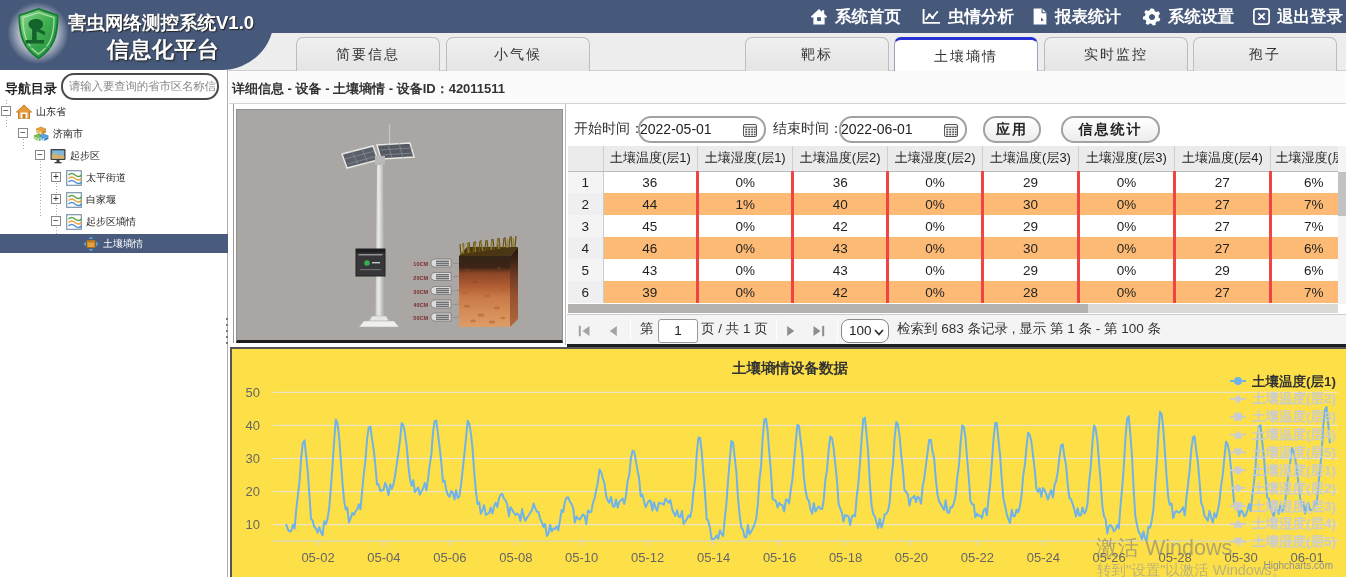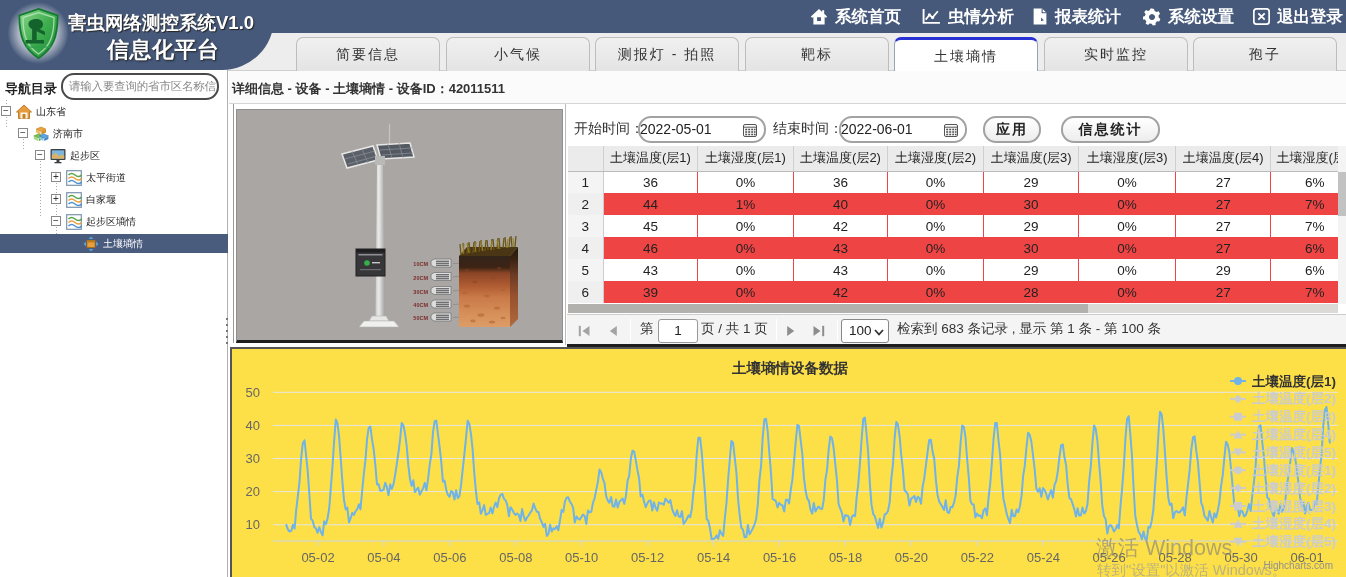--- a/index.html
+++ b/index.html
@@ -44,36 +44,36 @@
 
 .flabel{position:absolute;top:16px;font-size:14px;color:#333;white-space:nowrap}
 .finput{position:absolute;top:12px;height:27px;border:2px solid #a2a2a2;border-radius:13px;background:#fff;font-size:14px;color:#222;line-height:23px}
 .fbtn{position:absolute;top:12px;height:27px;border:2px solid #a2a2a2;border-radius:13px;background:linear-gradient(#fff,#ededed);
  font-size:14px;font-weight:bold;color:#222;text-align:center;line-height:23px;letter-spacing:2px}
 
 #tblwrap{position:absolute;left:1px;top:42px;width:770px;height:158px;overflow:hidden}
 table.grid{border-collapse:collapse;table-layout:fixed;width:791px}
 table.grid th{background:#ebebeb;border-right:1px solid #cfcfcf;border-bottom:1px solid #bbb;height:25px;
  font-size:13px;font-weight:normal;color:#222;text-align:center}
-table.grid td{height:22px;font-size:13.5px;color:#222;text-align:center;border-right:1px solid #ef4444}
+table.grid td{height:22px;font-size:13.5px;color:#222;text-align:center;border-right:3px solid #ef4444}
 table.grid td.num{background:#f4f4f4;border-right:1px solid #ccc}
-table.grid tr.alt td{background:#ef4444}
+table.grid tr.alt td{background:#fdba74}
 table.grid tr.alt td.num{background:#efefef}
 
 #hsb{position:absolute;left:1px;top:200px;width:770px;height:9px;background:#dcdad7}
 #hsbthumb{position:absolute;left:0;top:0;width:520px;height:9px;background:#b3b1ae}
 #vsb{position:absolute;left:771px;top:42px;width:8px;height:158px;background:#f4f4f4}
 #vsbthumb{position:absolute;left:0;top:26px;width:8px;height:44px;background:#c2c2c2}
 
 #pager{position:absolute;left:0;top:210px;width:779px;height:33px;background:#f4f4f4;border-top:1px solid #ccc;border-bottom:3px solid #1e1e1e}
 #pager .pi{position:absolute;top:5px;font-size:13.5px;color:#333;white-space:nowrap}
 .psep{position:absolute;top:4px;width:1px;height:22px;background:#ddd;border-right:1px solid #fff}
 #pgnum{position:absolute;left:91px;top:4px;width:40px;height:24px;border:1px solid #999;border-radius:3px;background:#fff;
  text-align:center;font-size:13.5px;line-height:21px;color:#222}
-#psel{position:absolute;left:274px;top:4px;width:48px;height:24px;border:1px solid #888;border-radius:3px;background:#fff;
+#psel{position:absolute;left:274px;top:4px;width:48px;height:24px;border:1px solid #888;border-radius:8px;background:#fff;
  font-size:13.5px;line-height:22px;color:#222;padding-left:7px}
 
 #chart{position:absolute;left:230px;top:347px;width:1116px;height:230px;background:#fde047;border-top:2px solid #555;border-left:2px solid #555}
 #splitdots{position:absolute;left:226px;top:318px;width:3px;height:26px;
  background-image:repeating-linear-gradient(to bottom,#777 0 2px,transparent 2px 6px);background-size:2px 100%;background-repeat:no-repeat;background-position:0 0}
 </style>
 </head>
 <body>
 
 <div id="topbar">
@@ -101,21 +101,20 @@
       </svg>系统设置</div>
   <div class="nav" style="left:1253px">
     <svg width="17" height="17" viewBox="0 0 16 16">
         <rect x="0.8" y="0.8" width="14.4" height="14.4" rx="2.5" fill="none" stroke="#fff" stroke-width="1.6"></rect>
         <path d="M5 5 L11 11 M11 5 L5 11" stroke="#fff" stroke-width="1.7"></path>
       </svg>退出登录</div>
 </div>
 <div id="tabstrip">
   <div class="tab" style="left:296px">简要信息</div>
   <div class="tab" style="left:446px">小气候</div>
-  <div class="tab" style="left:595px">测报灯 - 拍照</div>
   <div class="tab" style="left:745px">靶标</div>
   <div class="tab act" style="left:894px">土壤墒情</div>
   <div class="tab" style="left:1044px">实时监控</div>
   <div class="tab" style="left:1193px">孢子</div>
 </div>
 <div id="logoblk">
   <div id="logoglow"></div>
   <svg style="position:absolute;left:16px;top:8px" width="45" height="52" viewBox="0 0 48 57">
     <defs>
       <linearGradient id="shg" x1="0" y1="0" x2="1" y2="1">

